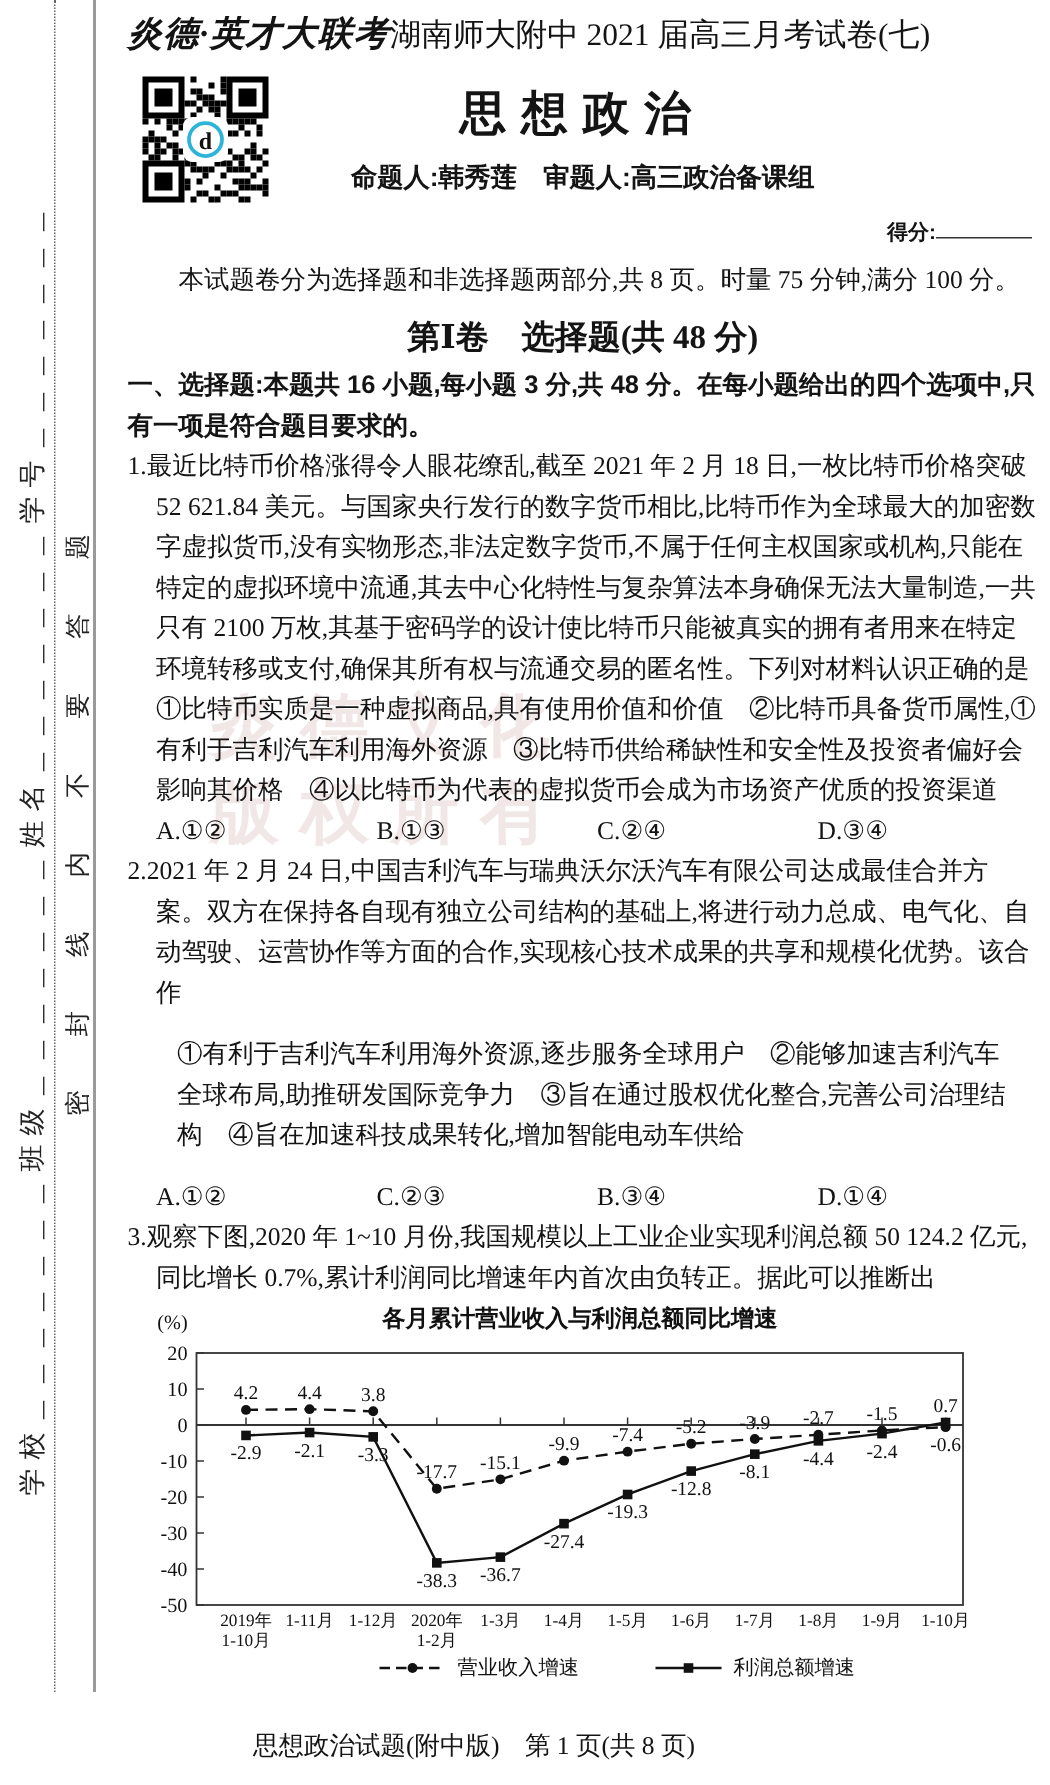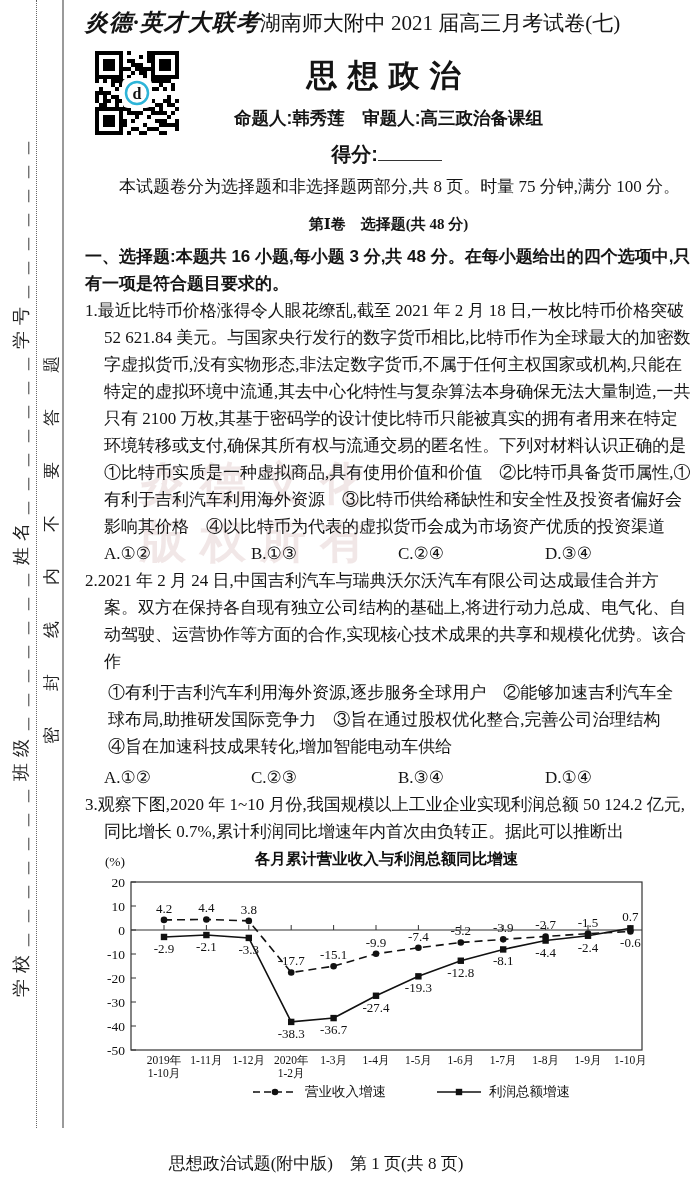--- a/index.html
+++ b/index.html
@@ -26,24 +26,24 @@
   
   .watermark{position:absolute;left:140px;top:455px;opacity:0.10;color:#7f1d1d;
     font-size:46px;line-height:58px;letter-spacing:14px;font-weight:bold;pointer-events:none;}
   
   .content{position:absolute;left:85px;top:0;width:607px;}
   .headline{margin-top:7px;font-size:21px;line-height:32px;white-space:nowrap;}
   .brand{font-weight:bold;font-style:italic;font-size:23px;letter-spacing:1px;}
   .qr{position:absolute;left:9px;top:50px;}
   .subject{margin-top:17px;text-align:center;font-size:31px;line-height:40px;font-weight:bold;letter-spacing:10px;}
   .authors{margin-top:9px;text-align:center;font-size:17.5px;font-weight:bold;}
-  .score-line{margin-top:9px;text-align:center;font-weight:bold;font-size:20px;padding-right:4px;}
+  .score-line{margin-top:9px;text-align:right;font-weight:bold;font-size:14px;padding-right:4px;}
   .score-blank{display:inline-block;width:64px;border-bottom:1.6px solid #333;height:15px;}
   .intro{margin:5px 0 0 0;text-indent:2em;}
-  .part1{margin:11px 0 5px 0;text-align:center;font-size:15px;font-weight:bold;}
+  .part1{margin:11px 0 5px 0;text-align:center;font-size:22px;font-weight:bold;}
   .section-head{margin:5px 0 0 0;font-weight:bold;}
   .q{margin:0;padding-left:19px;}
   .q .stem{text-indent:-19px;display:block;}
   .options{display:flex;margin:0 0 0 19px;}
   .options span{flex:1 1 25%;}
   
   .chart-wrap{margin-top:3px;}
   svg text{font-family:"Liberation Serif","DejaVu Serif",serif;fill:#111;}
   
   .footer{position:absolute;left:0;top:1150px;width:632px;text-align:center;font-size:17px;}
@@ -232,21 +232,21 @@
   </div>
   <div class="options">
     <span>A.①②</span>
     <span>B.①③</span>
     <span>C.②④</span>
     <span>D.③④</span>
   </div>
 
   <div class="q">
     <p class="stem" style="margin:0"><span>2.</span><span>2021 年 2 月 24 日,中国吉利汽车与瑞典沃尔沃汽车有限公司达成最佳合并方案。双方在保持各自现有独立公司结构的基础上,将进行动力总成、电气化、自动驾驶、运营协作等方面的合作,实现核心技术成果的共享和规模化优势。该合作</span></p>
-    <p style="margin:4px">①有利于吉利汽车利用海外资源,逐步服务全球用户　②能够加速吉利汽车全球布局,助推研发国际竞争力　③旨在通过股权优化整合,完善公司治理结构　④旨在加速科技成果转化,增加智能电动车供给</p>
+    <p style="margin:14px">①有利于吉利汽车利用海外资源,逐步服务全球用户　②能够加速吉利汽车全球布局,助推研发国际竞争力　③旨在通过股权优化整合,完善公司治理结构　④旨在加速科技成果转化,增加智能电动车供给</p>
   </div>
   <div class="options">
     <span>A.①②</span>
     <span>C.②③</span>
     <span>B.③④</span>
     <span>D.①④</span>
   </div>
 
   <div class="q">
     <p class="stem" style="margin:0"><span>3.</span><span>观察下图,2020 年 1~10 月份,我国规模以上工业企业实现利润总额 50 124.2 亿元,同比增长 0.7%,累计利润同比增速年内首次由负转正。据此可以推断出</span></p>

